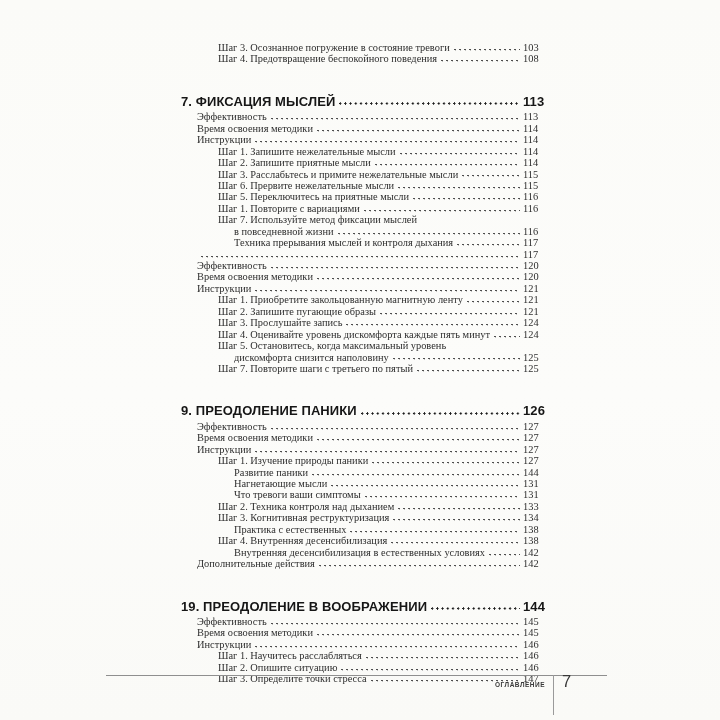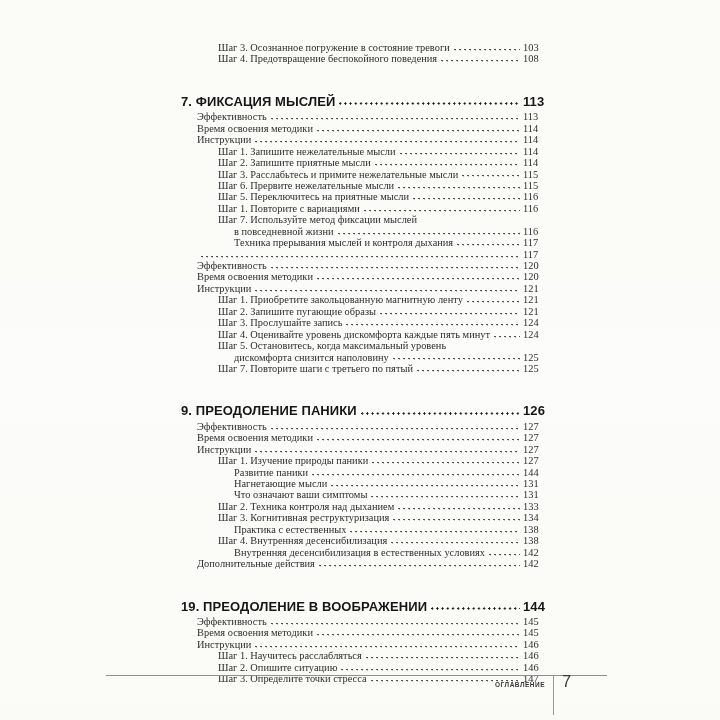--- a/index.html
+++ b/index.html
@@ -264,21 +264,21 @@
     <span class="label">Развитие паники</span>
     <span class="leader"></span>
     <span class="pg">144</span>
   </div>
       <div class="row ind3">
     <span class="label">Нагнетающие мысли</span>
     <span class="leader"></span>
     <span class="pg">131</span>
   </div>
       <div class="row ind3">
-    <span class="label">Что означают ваши симптомы</span>
+    <span class="label">Что тревоги ваши симптомы</span>
     <span class="leader"></span>
     <span class="pg">131</span>
   </div>
       <div class="row ind2">
     <span class="label">Шаг 2. Техника контроля над дыханием</span>
     <span class="leader"></span>
     <span class="pg">133</span>
   </div>
       <div class="row ind2">
     <span class="label">Шаг 3. Когнитивная реструктуризация</span>

